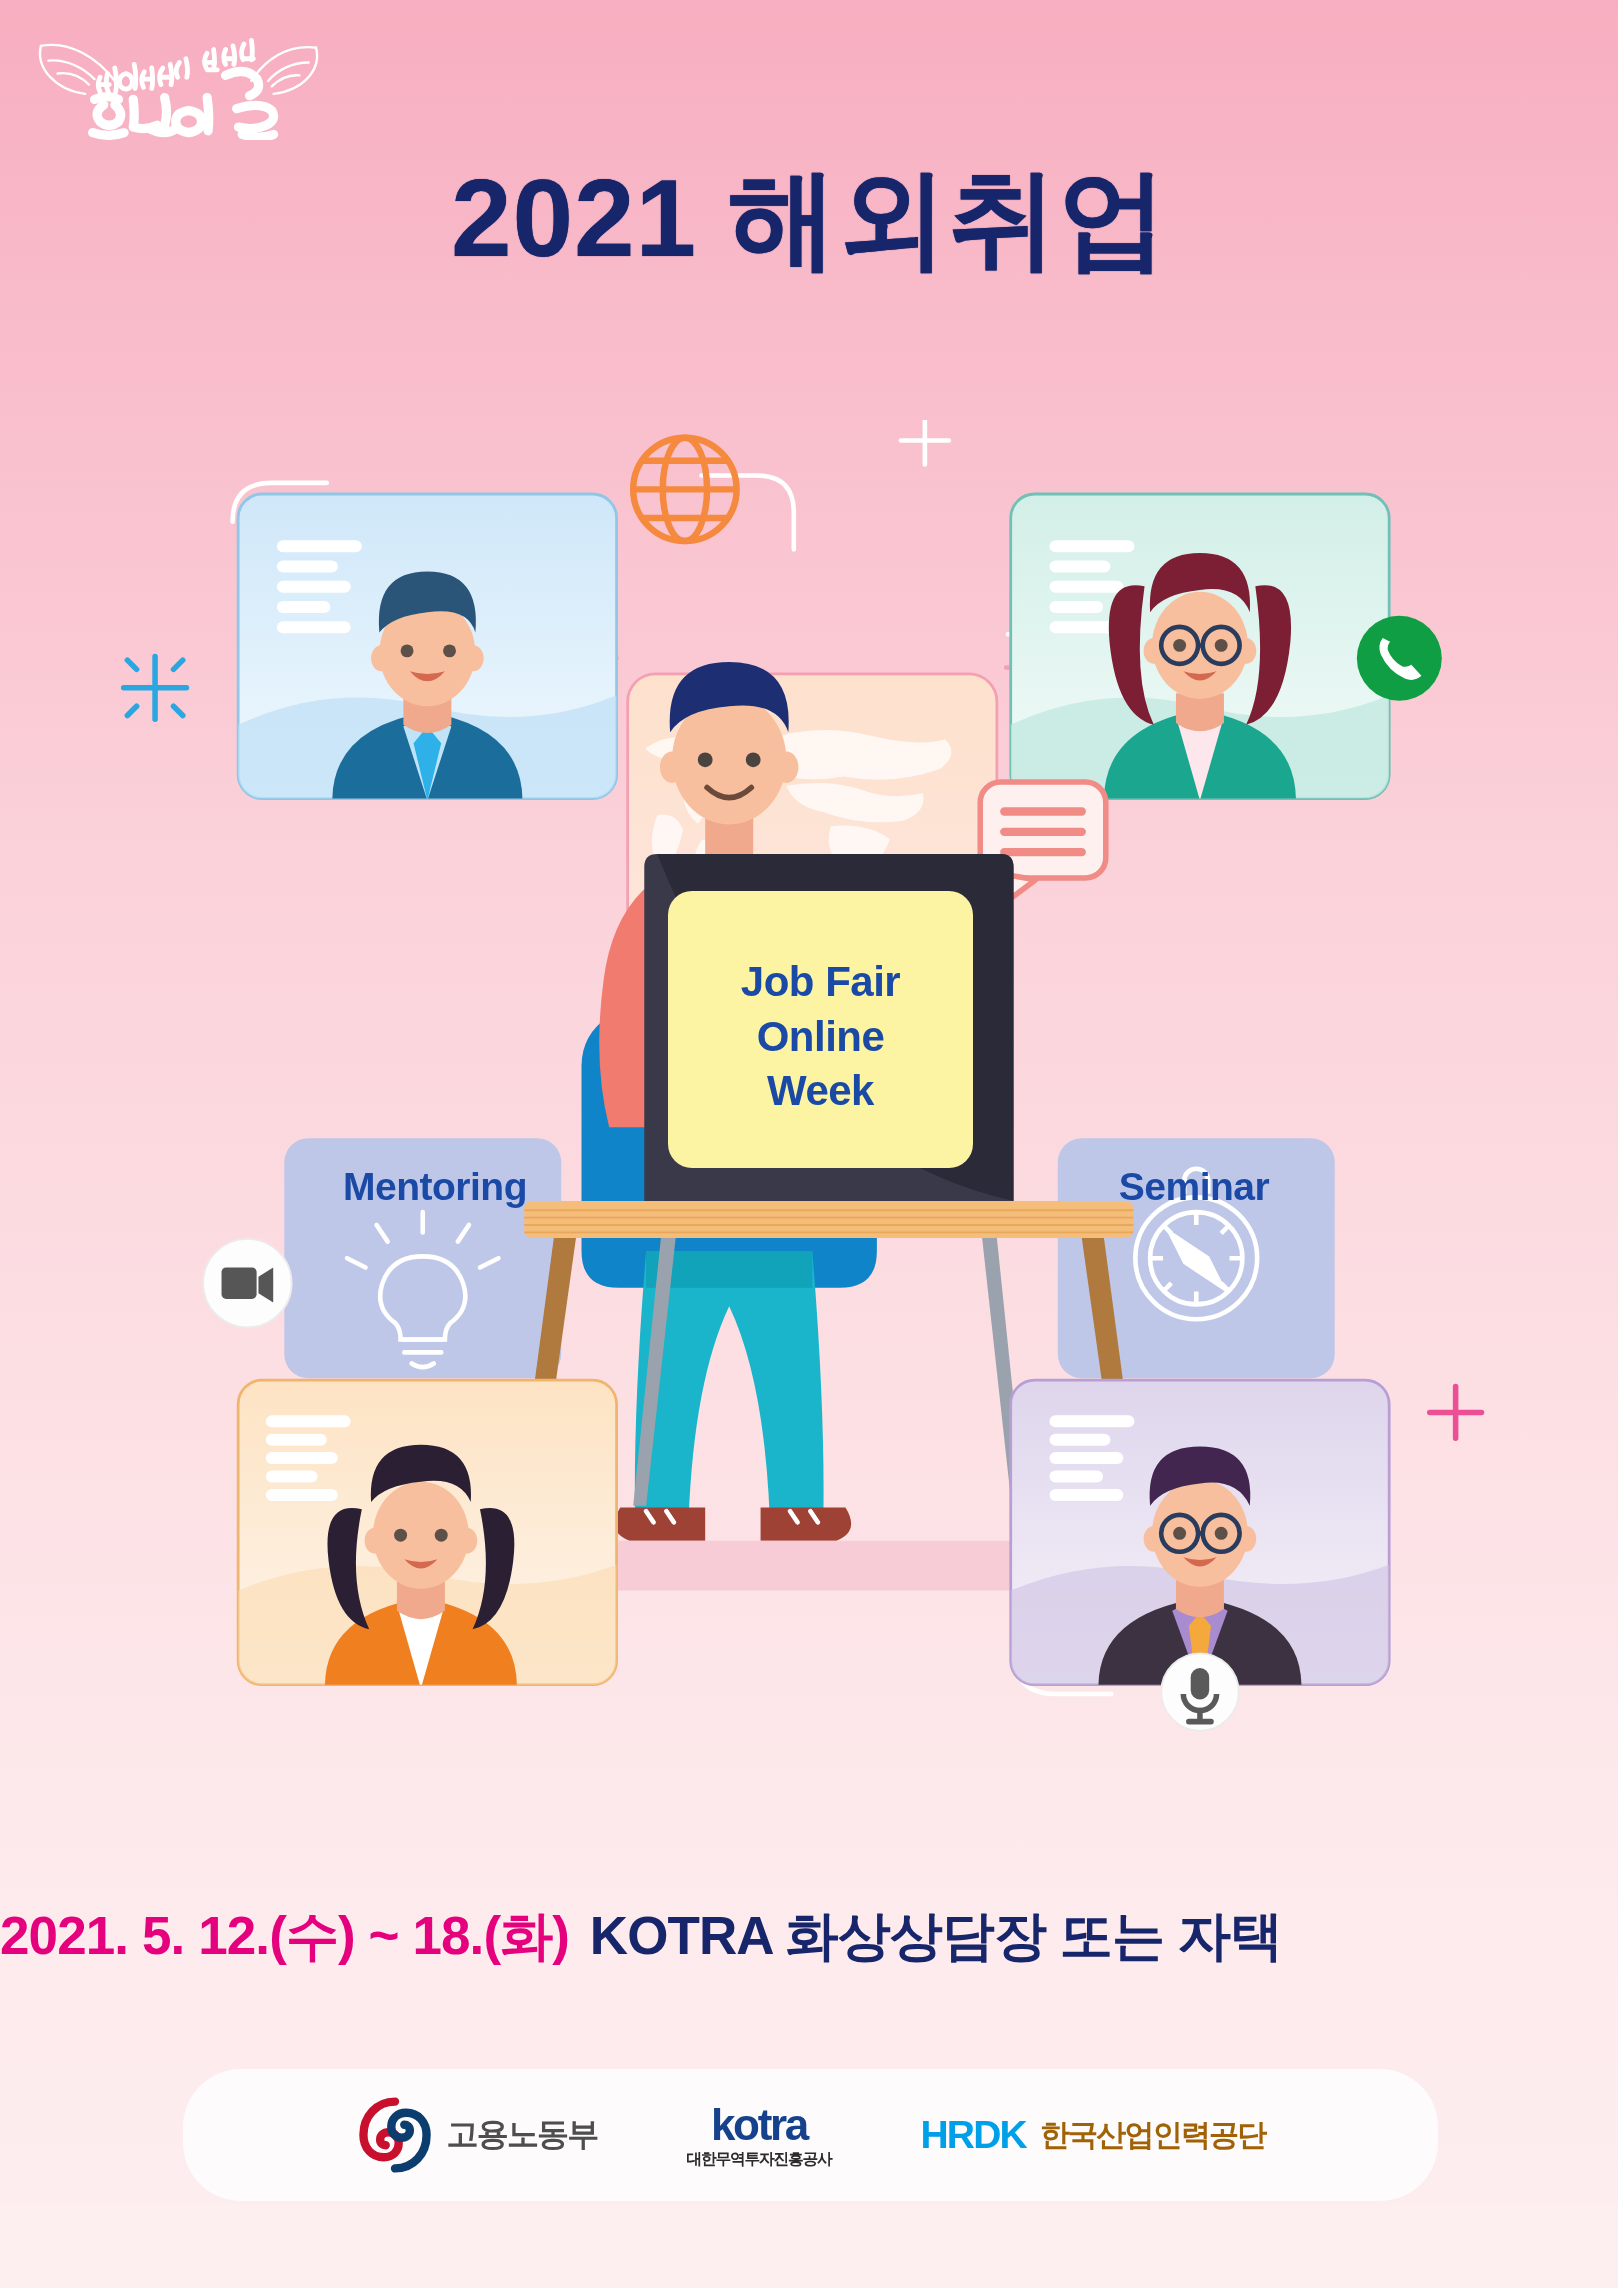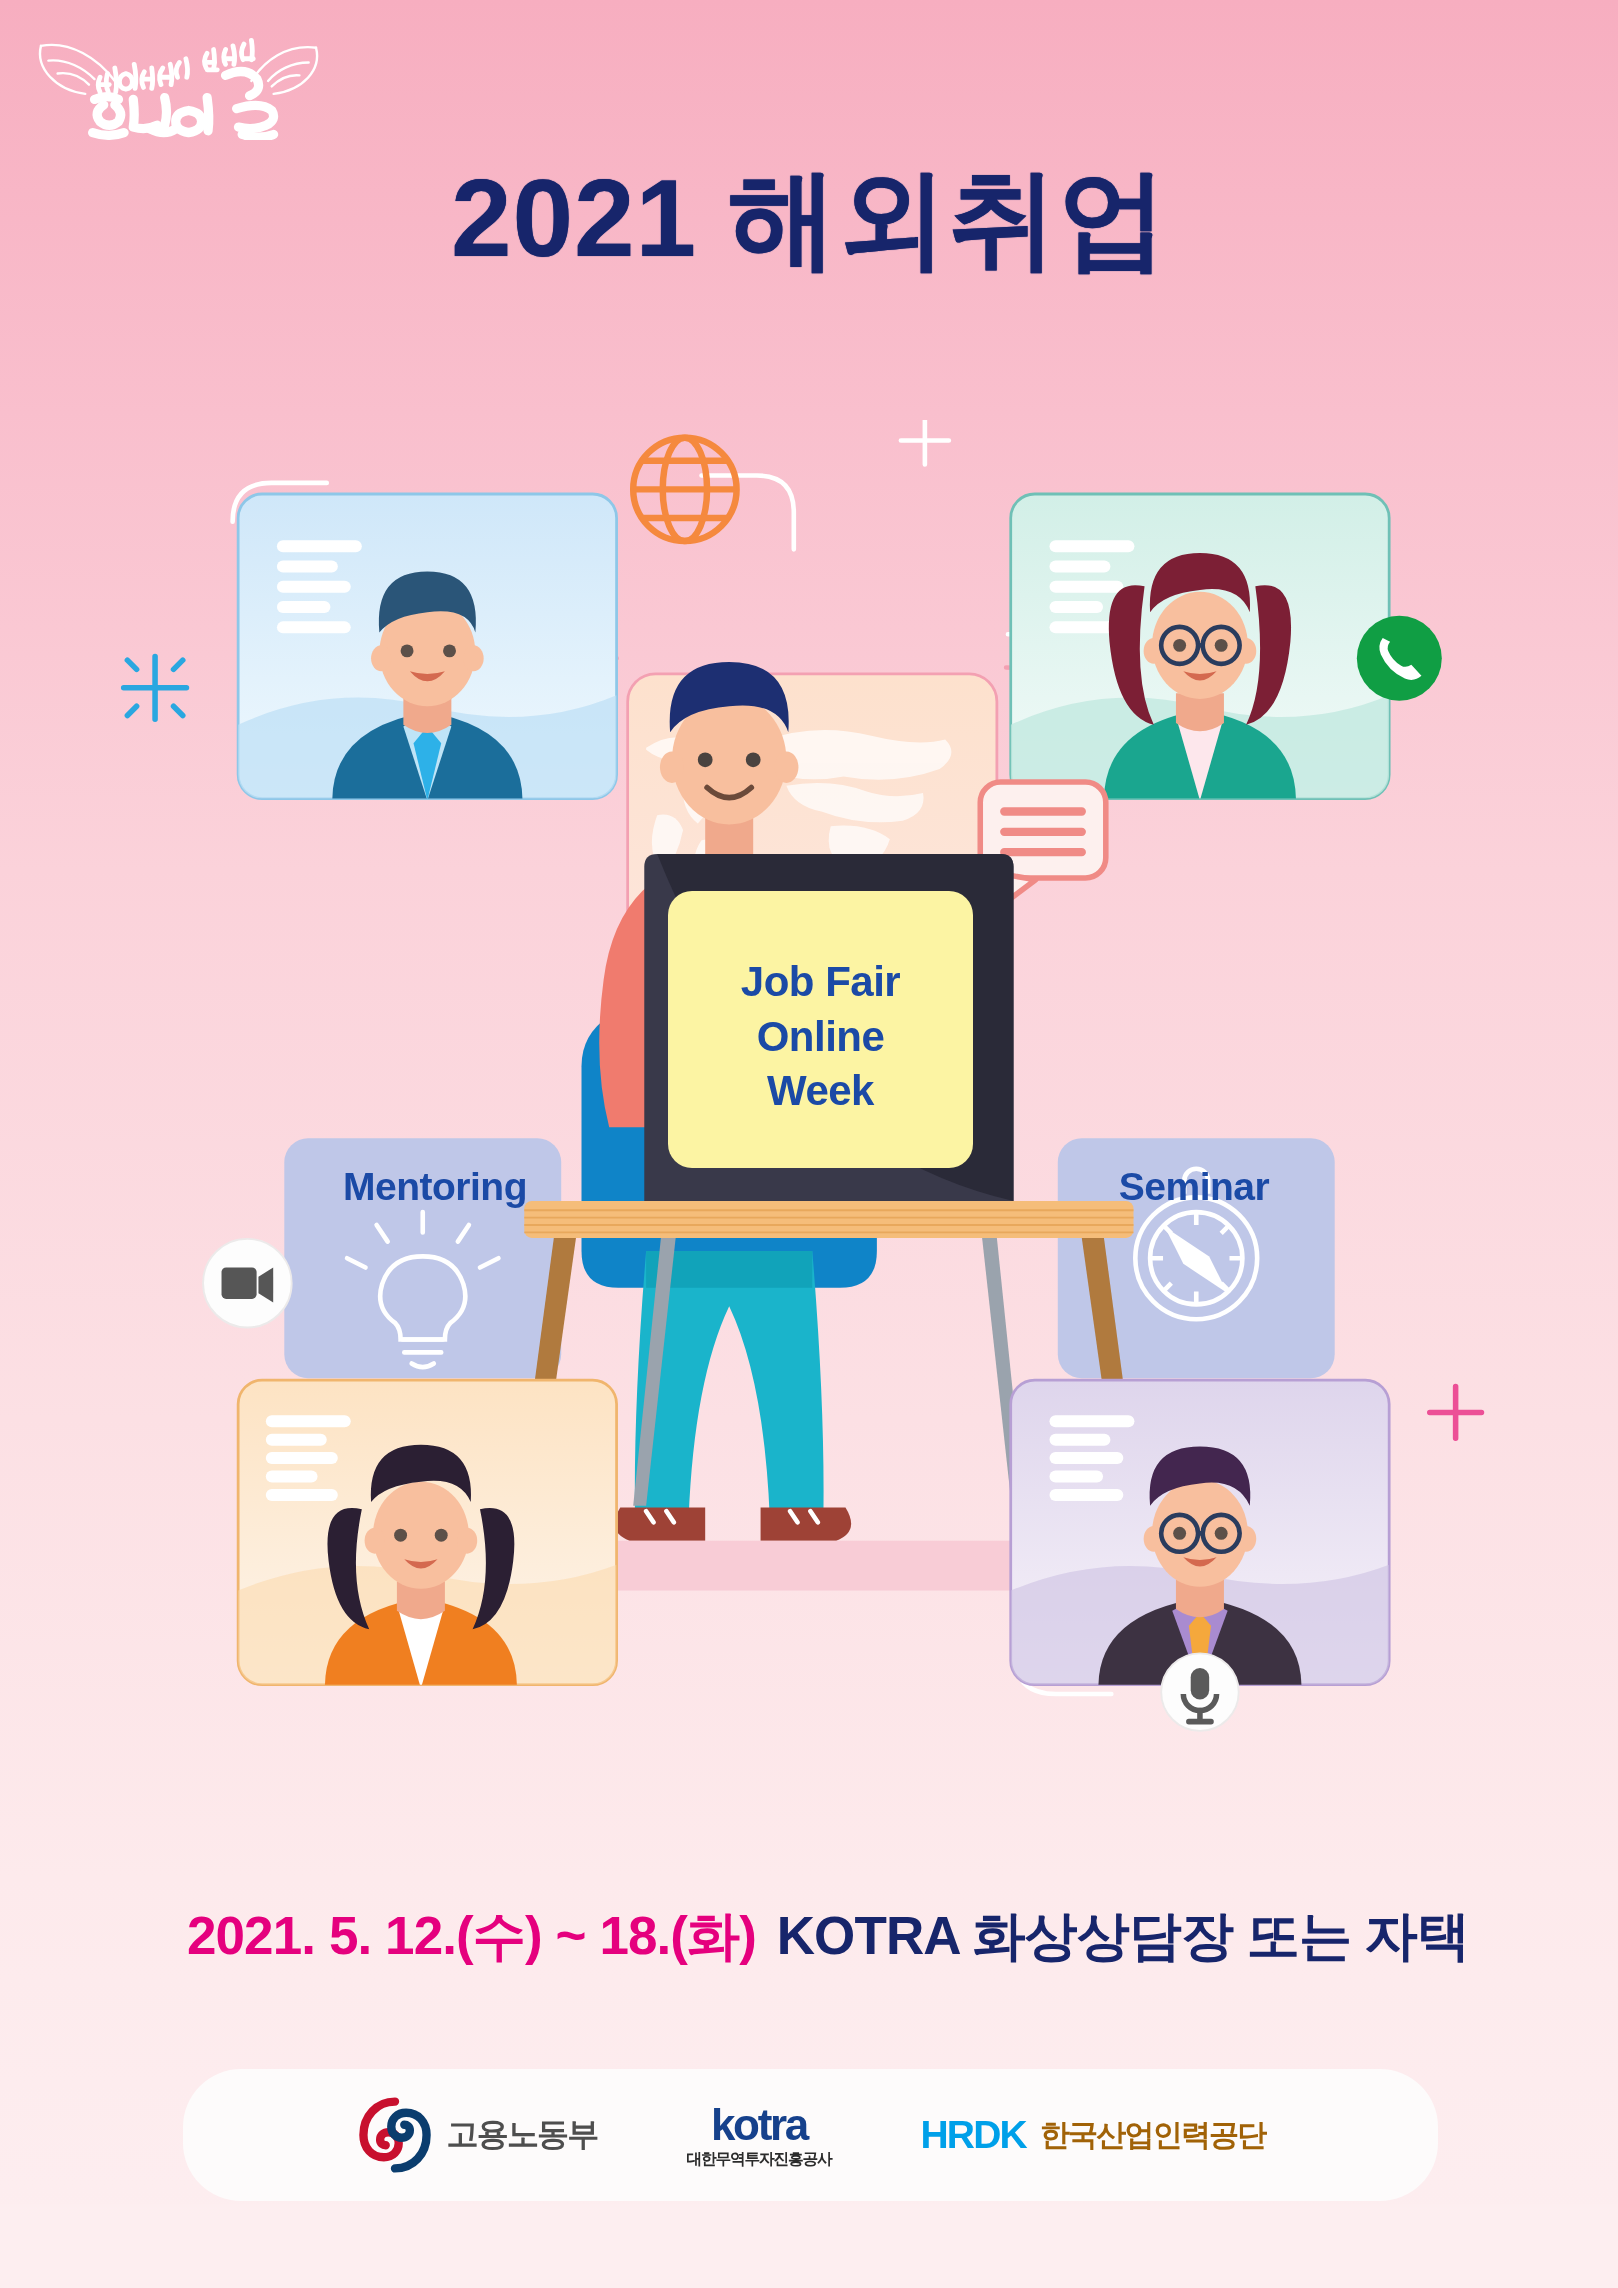--- a/index.html
+++ b/index.html
@@ -41,21 +41,21 @@
     position: absolute;
     color: #1b4aa6;
     font-weight: 700;
     text-align: center;
     letter-spacing: -0.5px;
   }
 
   
   .info-line {
     position: absolute; left: 0; right: 0; top: 1901px;
-    text-align: center; white-space: nowrap; padding-left: 37px;
+    white-space: nowrap;
   }
   .info-date {
     color: #e5007e; font-weight: 700; font-size: 53px; letter-spacing: -0.9px;
   }
   .info-place {
     color: #17256b; font-weight: 700; font-size: 53px; letter-spacing: -0.9px;
     margin-left: 16.6px;
   }
 
   

